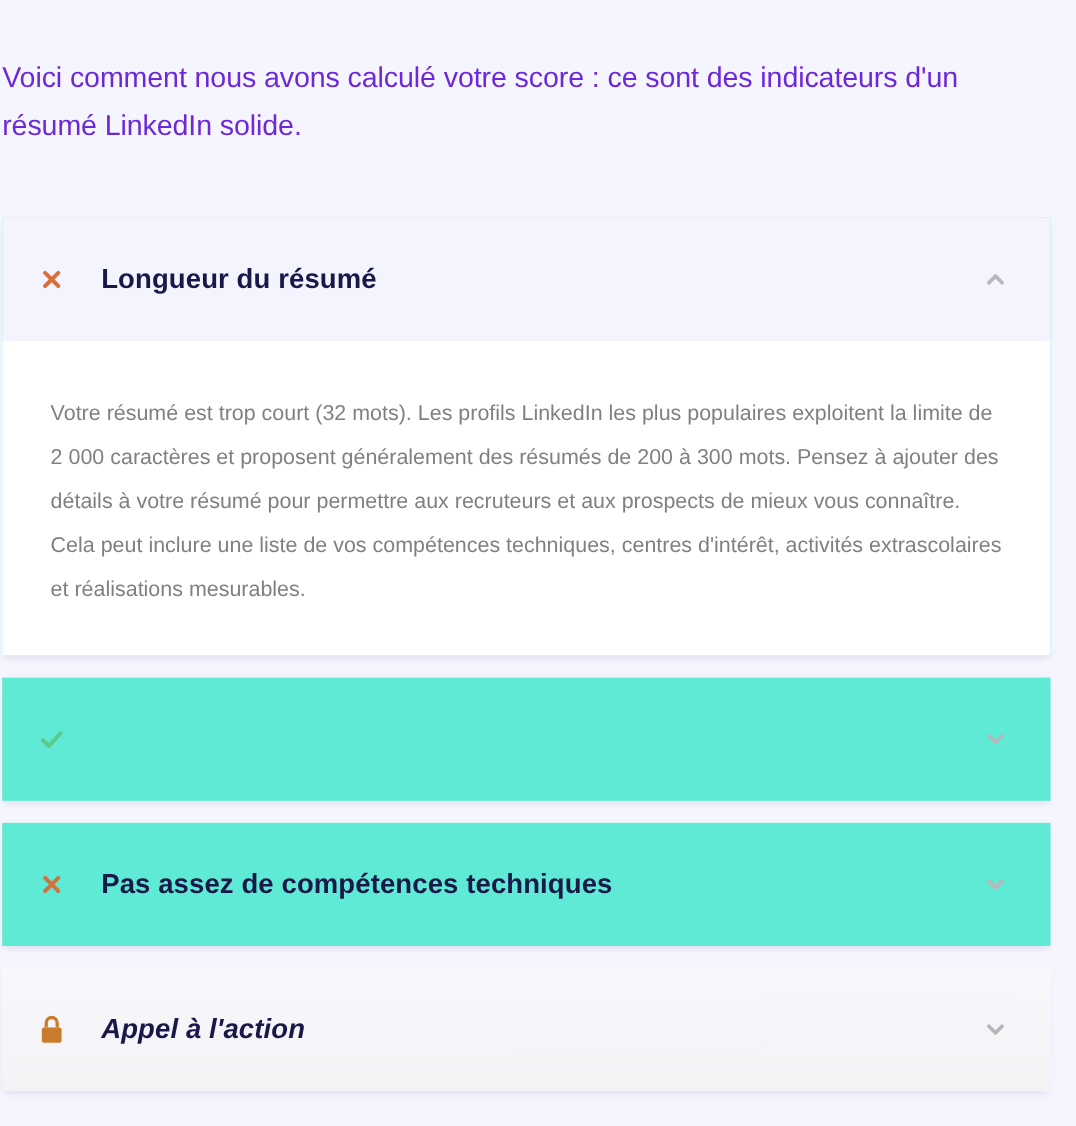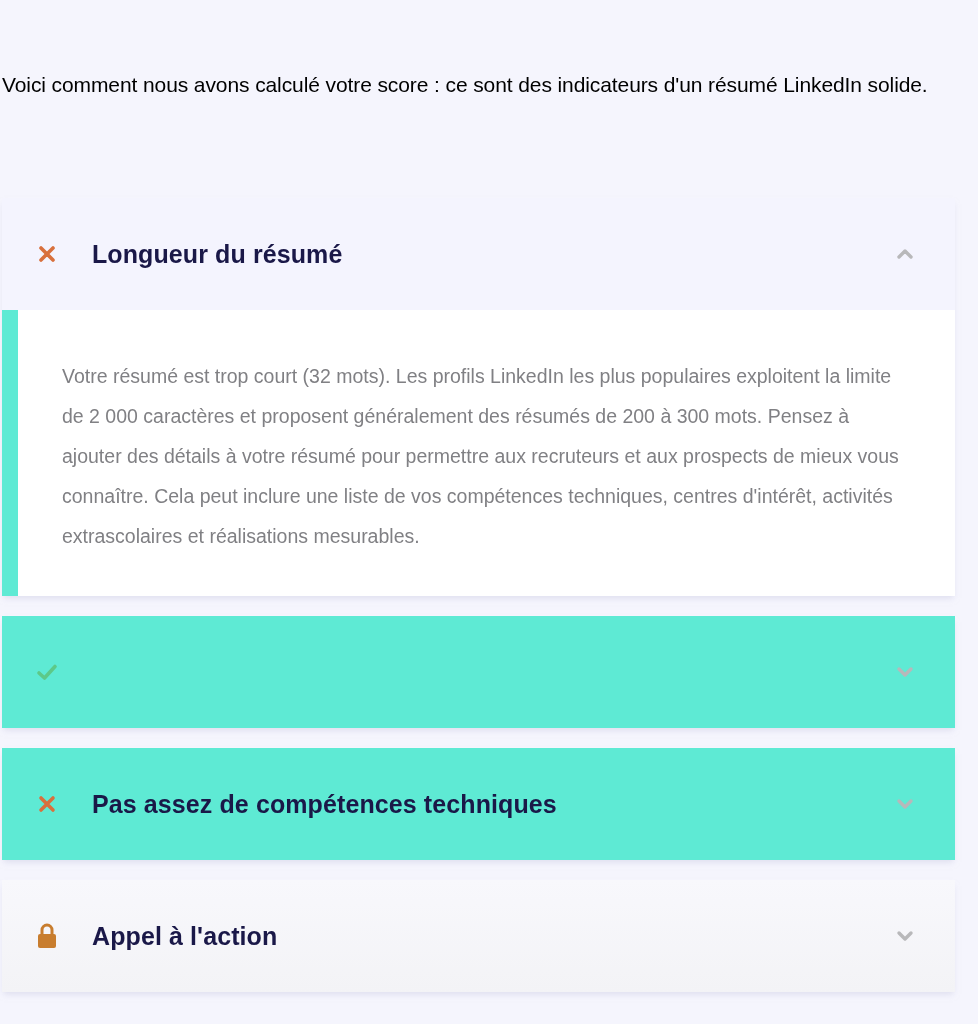--- a/index.html
+++ b/index.html
@@ -7,25 +7,25 @@
     padding: 0;
     width: 978px;
     height: 1024px;
     overflow: hidden;
     background: #f5f5fd;
     font-family: "Liberation Sans", sans-serif;
   }
   .intro {
     position: absolute;
     left: 2px;
-    top: 42px;
+    top: 22px;
     width: 960px;
-    font-size: 21px;
+    font-size: 26px;
     line-height: 44px;
-    color: #000000;
+    color: #6d28d9;
     letter-spacing: -0.1px;
   }
   .list {
     position: absolute;
     left: 2px;
     top: 198px;
     width: 953px;
   }
   .card {
     background: #5eead4;
@@ -67,24 +67,24 @@
     display: flex;
     align-items: center;
     justify-content: center;
   }
   .card-body {
     padding: 46px 44px 40px 44px;
     font-size: 19.5px;
     line-height: 40px;
     color: #808084;
     background: #ffffff;
-    margin-left: 16px;
   }
   .card.locked {
     background: linear-gradient(180deg, #f8f8fc 0%, #f3f3f6 100%);
+    font-style: italic;
   }
 </style>
 </head>
 <body>
 
 <p class="intro">Voici comment nous avons calculé votre score : ce sont des indicateurs d'un résumé LinkedIn solide.</p>
 
 <div class="list">
 
   <div class="card open">

